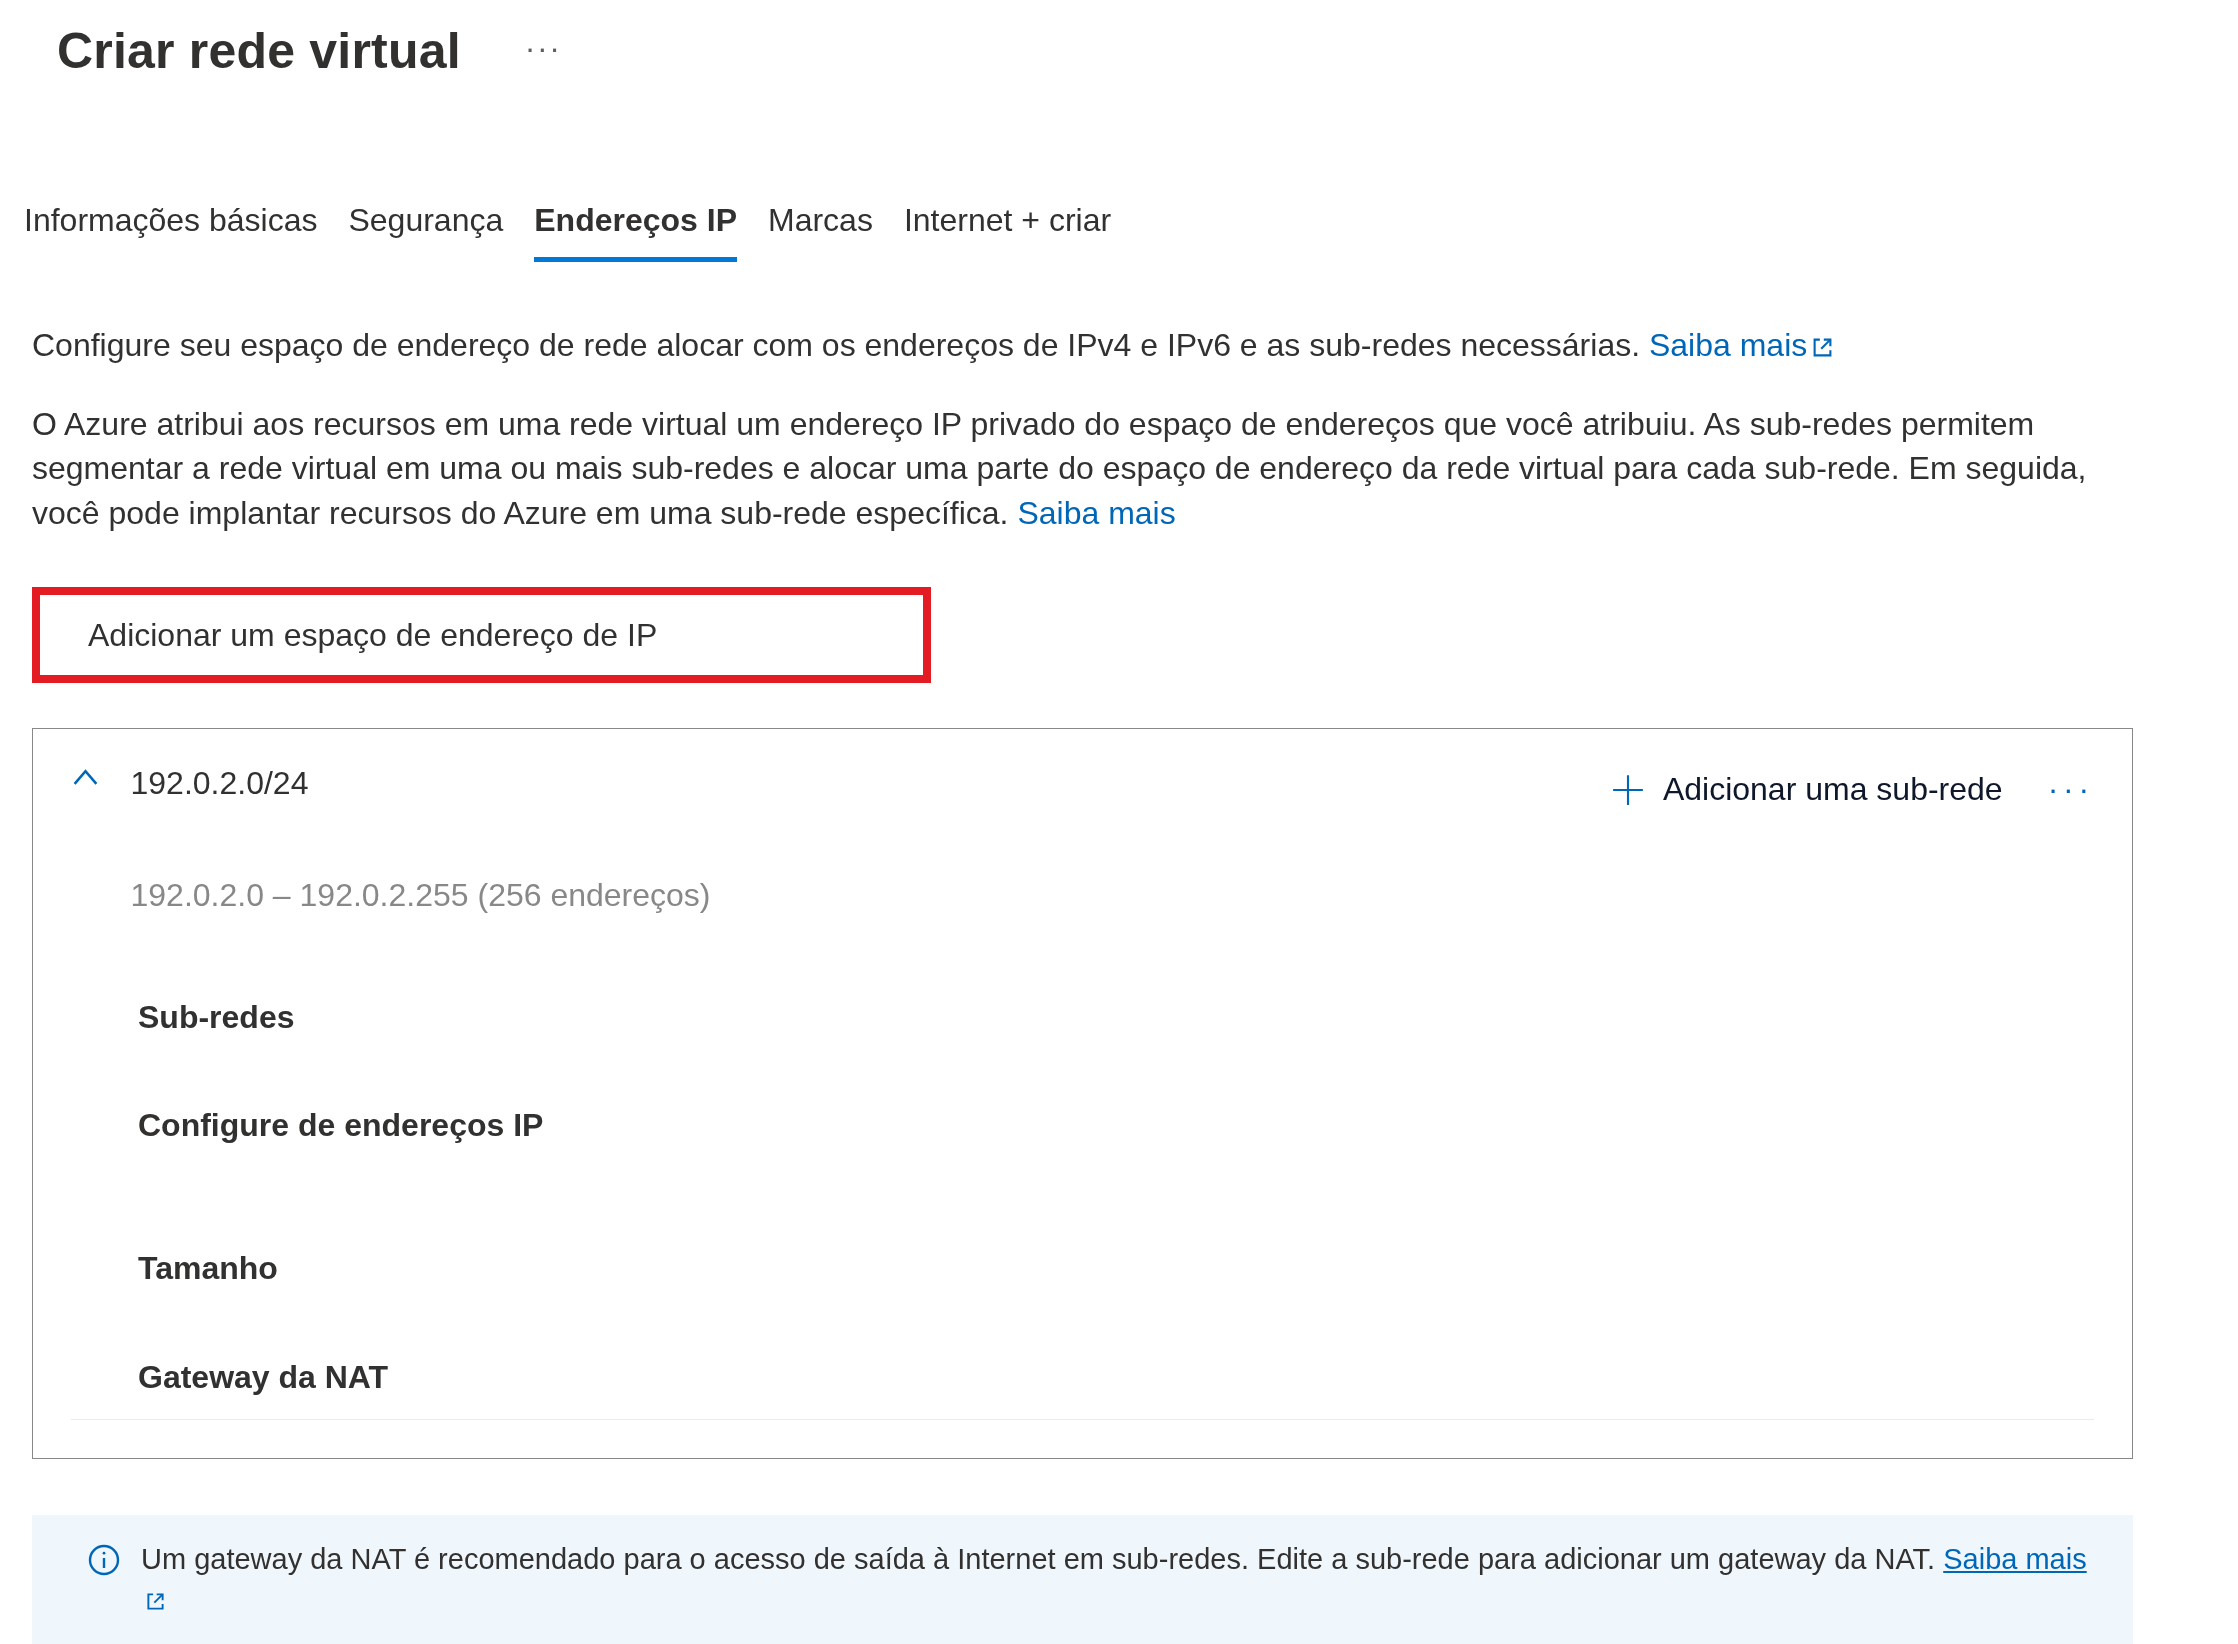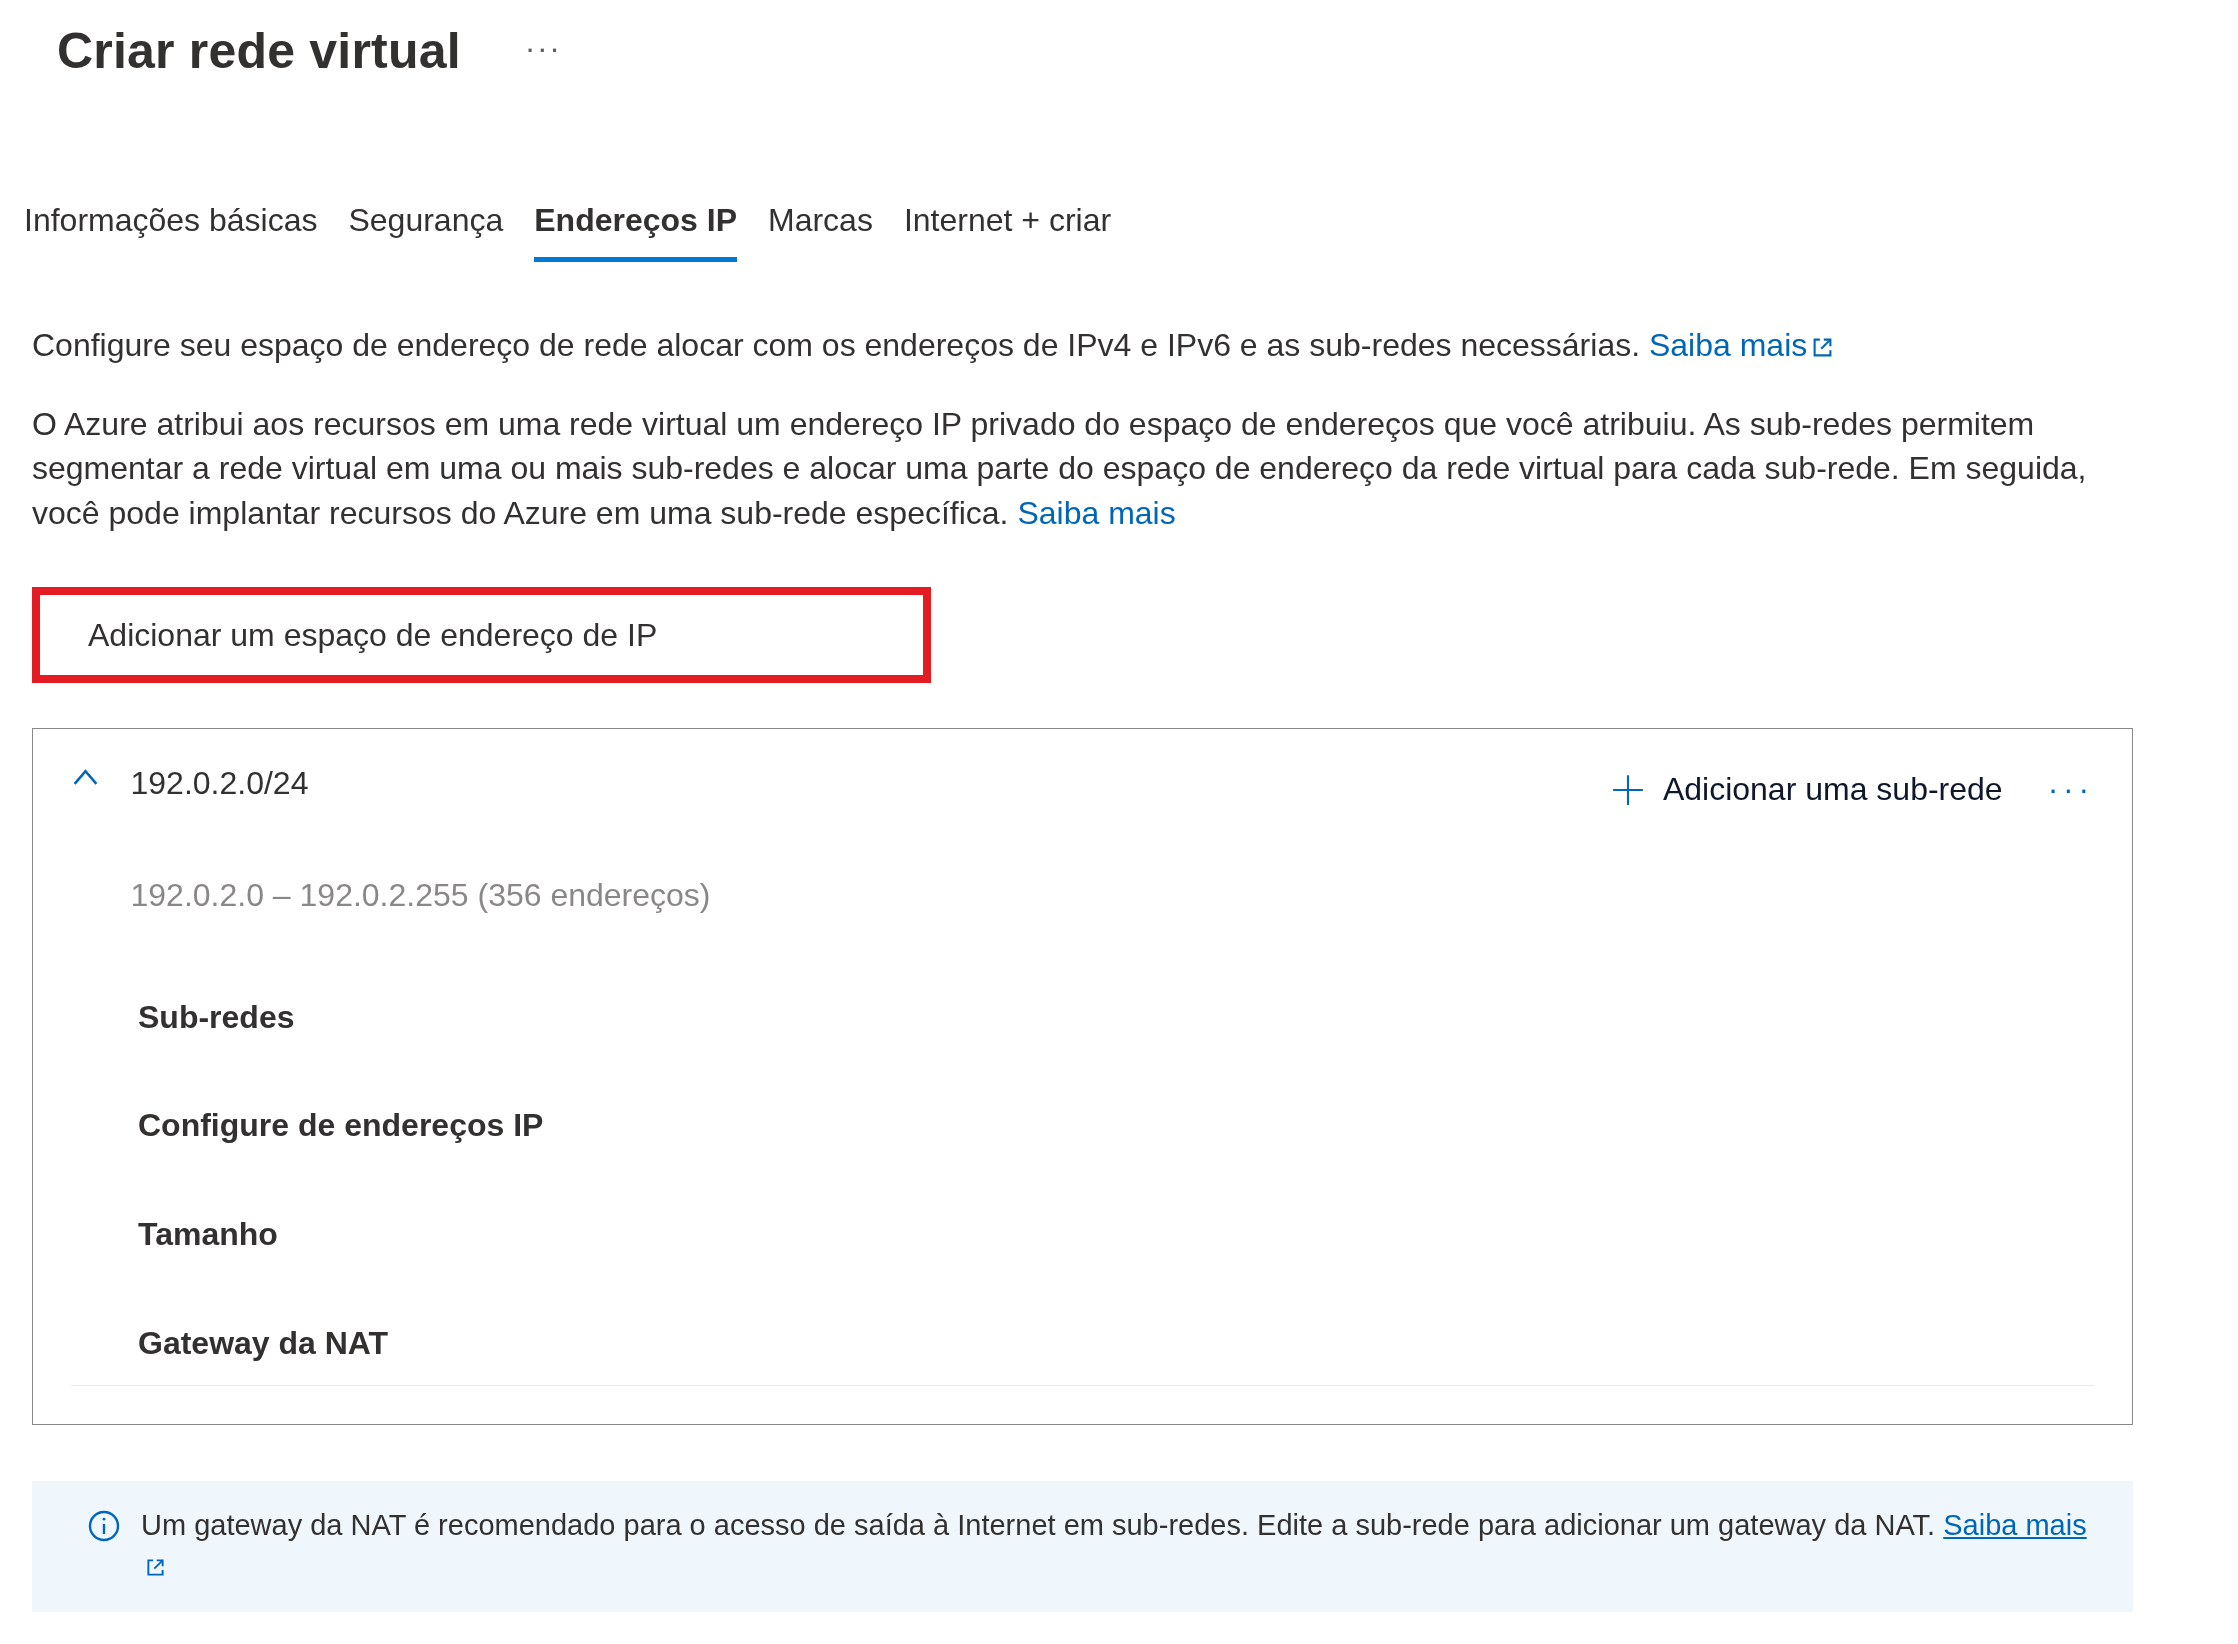--- a/index.html
+++ b/index.html
@@ -112,21 +112,21 @@
     gap: 64px;
     padding: 0 0 19px 67px;
     border-bottom: 1.6px solid #edebe9;
     font-size: 32px;
     font-weight: 600;
     color: #323130;
     flex-direction: column;
   }
   .col-sub { width: 273px; }
   .col-range { width: 433px; }
-  .col-size { width: 305px; }
+  .col-size { width: 305px; margin-top: 34px; }
   .col-nat { width: 321px; }
   .info-banner {
     background: #eff6fc;
     display: flex;
     gap: 21px;
     padding: 24px 32px 24px 56px;
     align-items: flex-start;
     font-size: 29px;
     color: #323130;
   }
@@ -175,21 +175,21 @@
 
     <div class="card">
       <div class="card-head">
         <span class="chev">
           <svg viewBox="0 0 16 16" fill="none" stroke="#0067b8" stroke-width="1.4">
               <path d="M2 11 L8 4 L14 11"></path>
             </svg>
         </span>
         <div class="cidr-block">
           <div class="cidr">192.0.2.0/24</div>
-          <div class="range">192.0.2.0 – 192.0.2.255 (356 endereços)</div>
+          <div class="range">192.0.2.0 – 192.0.2.255 (256 endereços)</div>
         </div>
         <div class="card-actions">
           <span class="add-subnet">
             <svg viewBox="0 0 16 16" fill="none" stroke="#0067b8" stroke-width="1">
                 <path d="M8 1v14M1 8h14"></path>
               </svg>
             <span>Adicionar uma sub-rede</span>
           </span>
           <span class="dots">···</span>
         </div>

